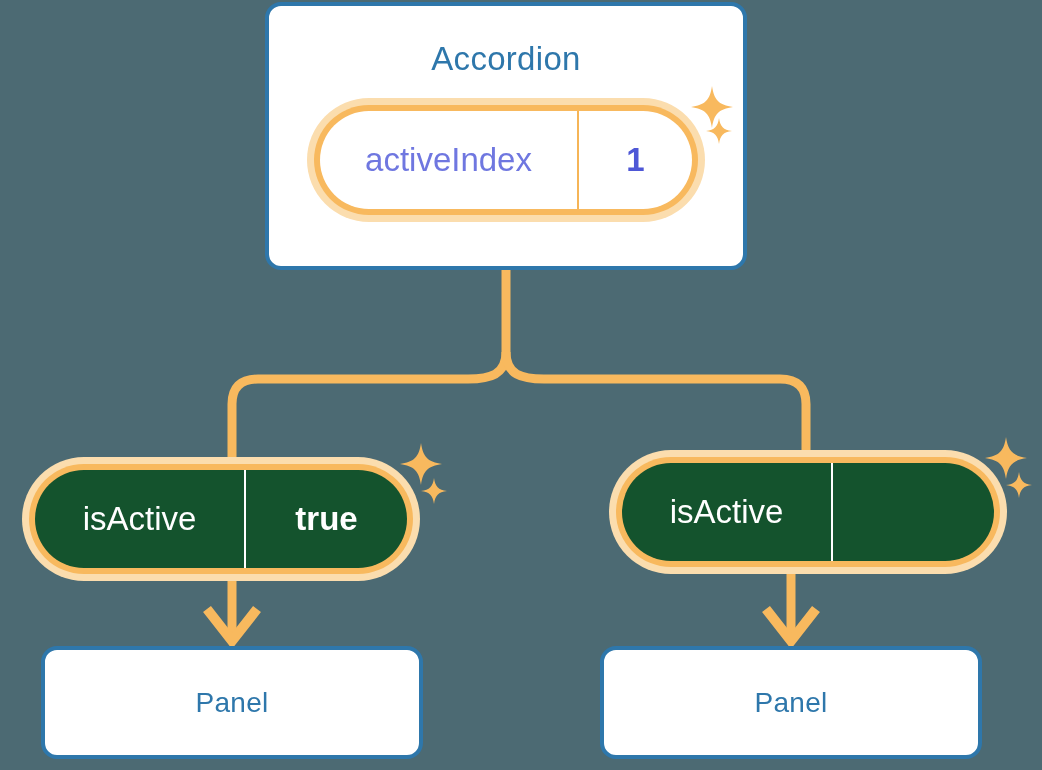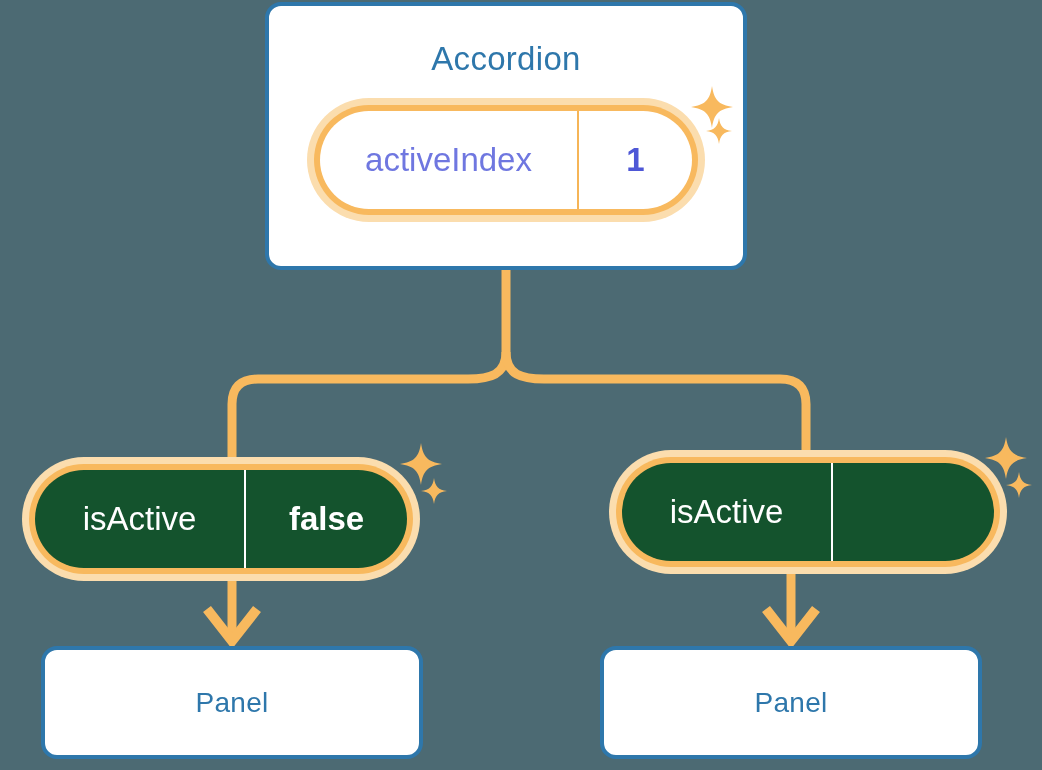--- a/index.html
+++ b/index.html
@@ -193,21 +193,21 @@
   <div class="sparkle" style="left:706px; top:118px;">
     <svg width="26" height="26" viewBox="0 0 26 26">
       <path d="M13 0 C14.2 8.7 17.3 11.8 26 13 C17.3 14.2 14.2 17.3 13 26 C11.8 17.3 8.7 14.2 0 13 C8.7 11.8 11.8 8.7 13 0 Z" fill="#f8b95e"></path>
     </svg>
   </div>
 
   <div class="pill-wrap pill-prop" id="pill-is-active-false">
     <div class="pill-ring">
       <div class="pill-body">
         <div class="pill-key">isActive</div>
-        <div class="pill-val">false</div>
+        <div class="pill-val">true</div>
       </div>
     </div>
   </div>
 
   <div class="sparkle" style="left:400px; top:443px;">
     <svg width="42" height="42" viewBox="0 0 42 42">
       <path d="M21 0 C23 14 28 19 42 21 C28 23 23 28 21 42 C19 28 14 23 0 21 C14 19 19 14 21 0 Z" fill="#f8b95e"></path>
     </svg>
   </div>
   <div class="sparkle" style="left:421px; top:478px;">

